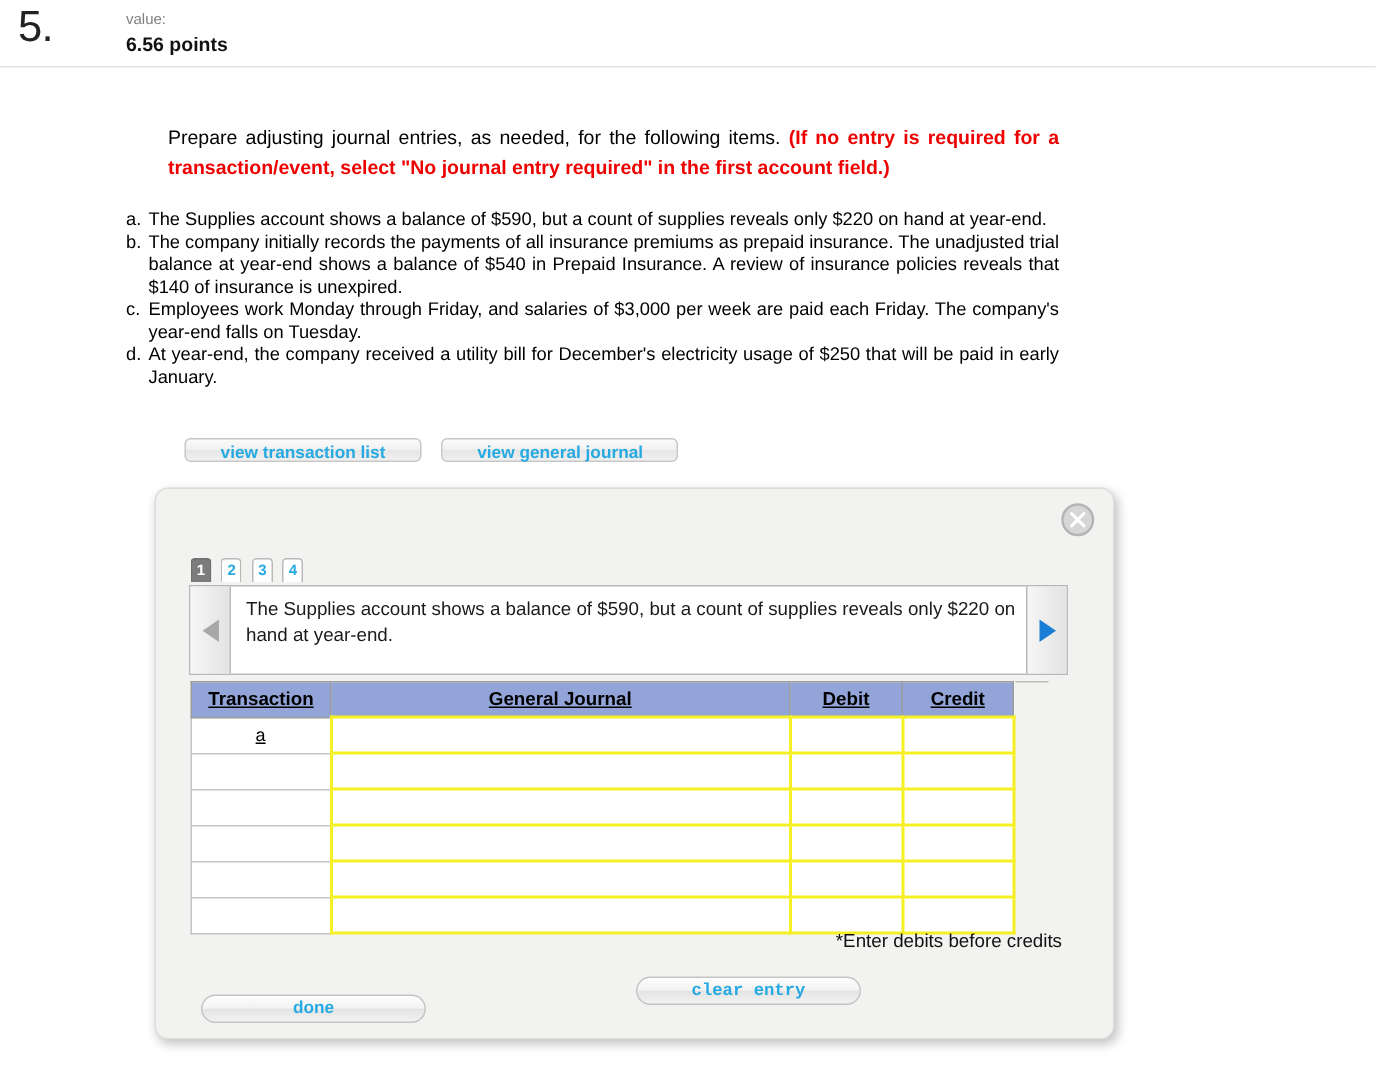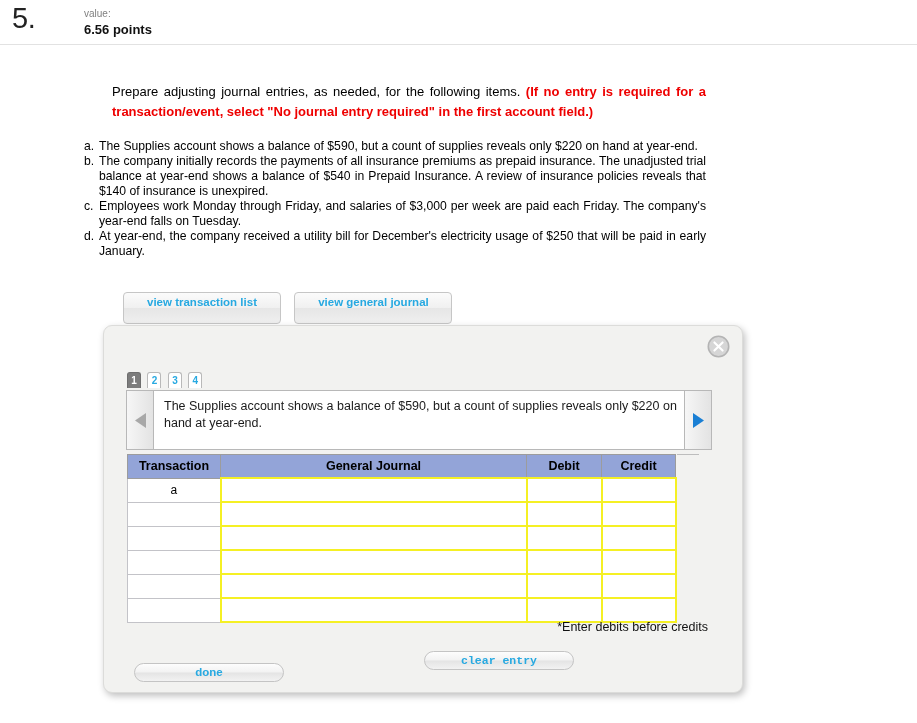--- a/index.html
+++ b/index.html
@@ -84,21 +84,21 @@
   }
 
   
   #view-tabs {
     position: absolute;
     left: 123px; top: 292px;
   }
   .view-tab {
     display: inline-block;
     box-sizing: border-box;
-    height: 32px;
+    height: 16px;
     line-height: 19px;
     text-align: center;
     font-size: 11.5px;
     font-weight: bold;
     color: #27a9e1;
     background: linear-gradient(to bottom, #fbfbfb 0%, #f0f0f0 50%, #e6e6e6 51%, #efefef 100%);
     border: 1px solid #c6c6c6;
     border-radius: 4px;
     cursor: pointer;
   }
@@ -193,20 +193,21 @@
     color: #1a1a1a;
   }
 
   
   #journal-table {
     position: absolute;
     left: 23px; top: 128px;
     width: 434px;
     border-collapse: collapse;
     table-layout: fixed;
+    text-decoration: underline;
   }
   #journal-table th {
     background: #93a4d8;
     border: 1px solid #9c9c9c;
     font-size: 12.5px;
     font-weight: bold;
     height: 20px;
     color: #000;
   }
   #journal-table td {

